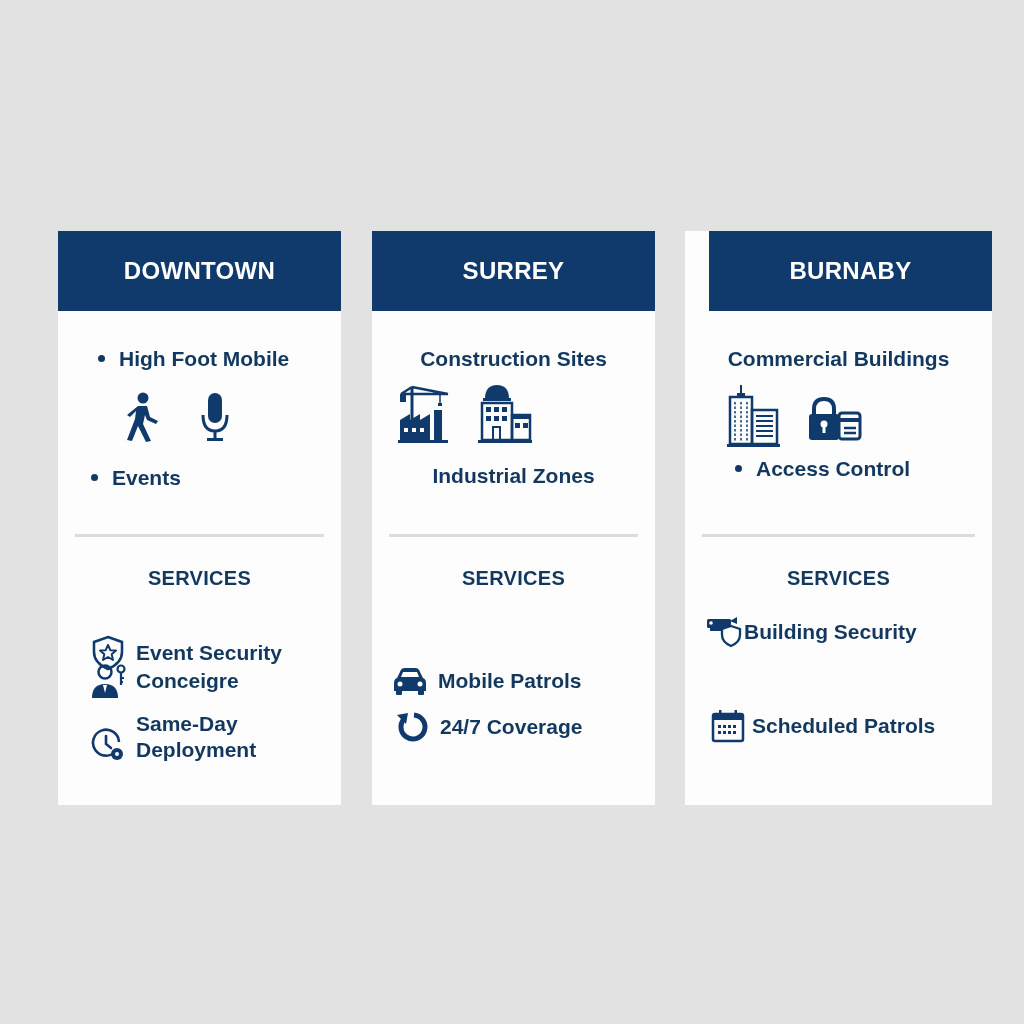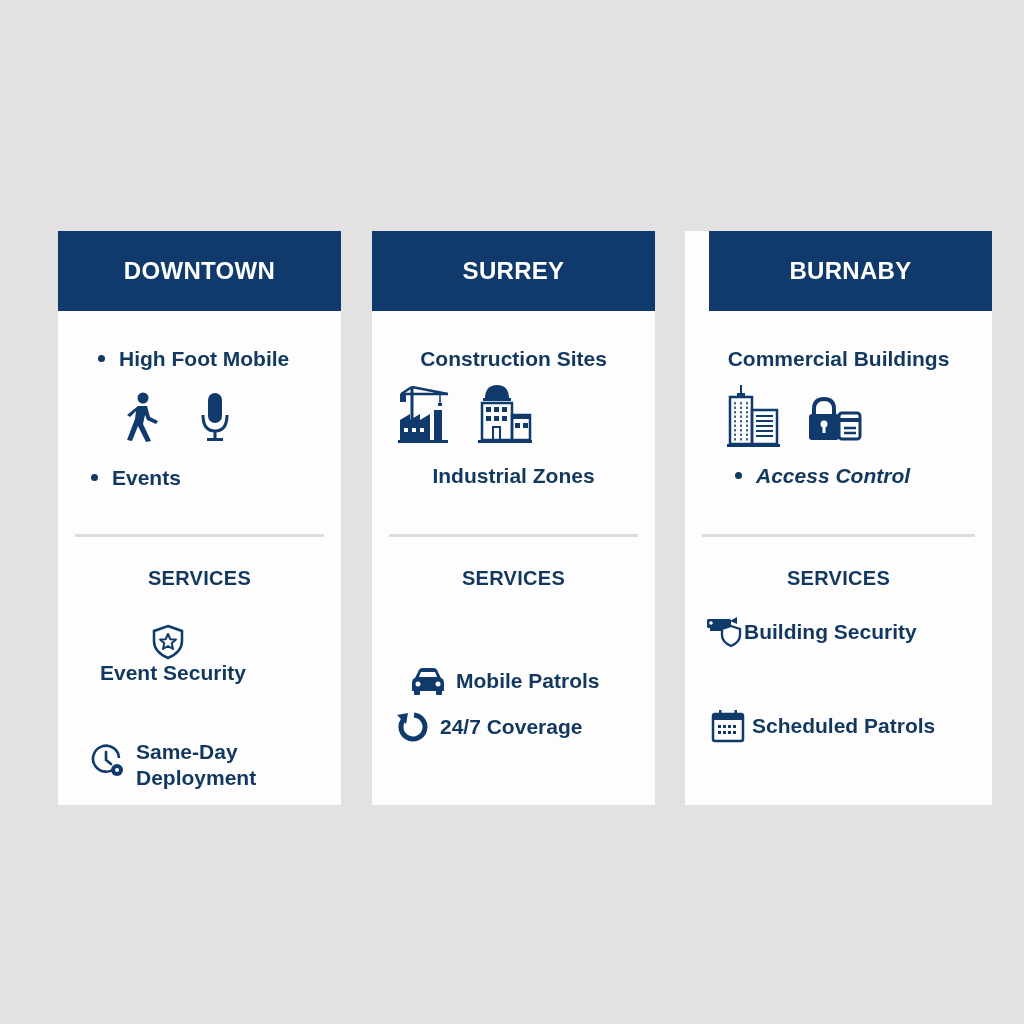--- a/index.html
+++ b/index.html
@@ -106,32 +106,44 @@
       <rect x="13.5" y="40" width="3" height="8" fill="#0f3a6b"></rect>
       <rect x="7" y="47" width="16" height="3" fill="#0f3a6b"></rect>
     </svg>
   </div>
 
   <div class="abs feature-text bullet" style="left:33px; top:235px;">Events</div>
 
   <div class="divider"></div>
   <div class="services-title">SERVICES</div>
 
-  <div class="svc" style="left:32px; top:393px;flex-direction:column;">
+  <div class="svc" style="left:32px; top:404px;">
     <div class="ico">
       <svg width="36" height="36" viewBox="0 0 36 36">
         <path d="M18 2 L32 7 L32 17 Q32 28 18 34 Q4 28 4 17 L4 7 Z" fill="none" stroke="#0f3a6b" stroke-width="2.5"></path>
         <path d="M18 10 L20.3 15.2 L26 15.6 L21.7 19.3 L23 25 L18 22 L13 25 L14.3 19.3 L10 15.6 L15.7 15.2 Z" fill="none" stroke="#0f3a6b" stroke-width="2" stroke-linejoin="round"></path>
       </svg>
     </div>
     <span class="lbl">Event Security</span>
   </div>
 
-
-  <div class="svc" style="left:32px; top:480px; align-items:flex-start;margin-top:28px;">
+  <div class="svc" style="left:32px; top:432px;">
+    <div class="ico">
+      <svg width="36" height="36" viewBox="0 0 36 36">
+        <circle cx="15" cy="9" r="6.5" fill="none" stroke="#0f3a6b" stroke-width="2.5"></circle>
+        <path d="M2 35 Q2 21 15 21 Q28 21 28 35 Z" fill="#0f3a6b"></path>
+        <path d="M13 22 L15 30 L17 22 Z" fill="#ffffff"></path>
+        <circle cx="31" cy="6" r="3.5" fill="none" stroke="#0f3a6b" stroke-width="2.2"></circle>
+        <path d="M31 10 L31 22 M31 15 L34 15 M31 19 L33 19" stroke="#0f3a6b" stroke-width="2.2" fill="none"></path>
+      </svg>
+    </div>
+    <span class="lbl">Conceigre</span>
+  </div>
+
+  <div class="svc" style="left:32px; top:480px; align-items:flex-end;">
     <div class="ico" style="margin-top:4px;">
       <svg width="36" height="36" viewBox="0 0 36 36">
         <path d="M26 24 A13 13 0 1 1 29 15" fill="none" stroke="#0f3a6b" stroke-width="2.6"></path>
         <path d="M16 9 L16 17 L21 21" fill="none" stroke="#0f3a6b" stroke-width="2.6" stroke-linecap="round"></path>
         <circle cx="27" cy="27" r="6" fill="#0f3a6b"></circle>
         <circle cx="27" cy="27" r="2" fill="#ffffff"></circle>
       </svg>
     </div>
     <div class="lbl">
       <div>Same-Day</div>
@@ -180,21 +192,21 @@
       <rect x="45" y="40" width="5" height="5" fill="#0f3a6b"></rect>
       <rect x="0" y="57" width="54" height="3" fill="#0f3a6b"></rect>
     </svg>
   </div>
 
   <div class="abs feature-text" style="left:0; right:0; text-align:center; top:233px;">Industrial Zones</div>
 
   <div class="divider"></div>
   <div class="services-title">SERVICES</div>
 
-  <div class="svc" style="left:38px; top:432px;">
+  <div class="svc" style="left:20px; top:432px;">
     <div class="ico">
       <svg width="36" height="36" viewBox="0 0 36 36">
         <path d="M8 9 Q9 5 13 5 L23 5 Q27 5 28 9 L31 15 Q34 16 34 20 L34 28 L2 28 L2 20 Q2 16 5 15 Z" fill="#0f3a6b"></path>
         <path d="M9 14 L11 9 L25 9 L27 14 Z" fill="#ffffff"></path>
         <circle cx="8" cy="21" r="2.5" fill="#ffffff"></circle>
         <circle cx="28" cy="21" r="2.5" fill="#ffffff"></circle>
         <rect x="4" y="27" width="6" height="5" rx="1" fill="#0f3a6b"></rect>
         <rect x="26" y="27" width="6" height="5" rx="1" fill="#0f3a6b"></rect>
       </svg>
     </div>
@@ -235,21 +247,21 @@
       <path d="M6 18 L6 12 Q6 2 16 2 Q26 2 26 12 L26 18" fill="none" stroke="#0f3a6b" stroke-width="4"></path>
       <rect x="1" y="17" width="30" height="26" rx="3" fill="#0f3a6b"></rect>
       <circle cx="16" cy="27" r="3.5" fill="#ffffff"></circle>
       <rect x="14.5" y="28" width="3" height="8" fill="#ffffff"></rect>
       <rect x="31" y="16" width="21" height="26" rx="3" fill="none" stroke="#0f3a6b" stroke-width="3"></rect>
       <rect x="31" y="21" width="21" height="4" fill="#0f3a6b"></rect>
       <path d="M36 31 L48 31 M36 36 L48 36" stroke="#0f3a6b" stroke-width="2.5"></path>
     </svg>
   </div>
 
-  <div class="abs feature-text bullet" style="left:50px; top:233px;font-style:italic;">Access Control</div>
+  <div class="abs feature-text bullet" style="left:50px; top:226px;">Access Control</div>
 
   <div class="divider"></div>
   <div class="services-title">SERVICES</div>
 
   <div class="svc" style="left:21px; top:383px;">
     <div class="ico">
       <svg width="36" height="36" viewBox="0 0 36 36">
         <rect x="1" y="5" width="24" height="9" rx="1.5" fill="#0f3a6b"></rect>
         <circle cx="5" cy="9" r="1.8" fill="#ffffff"></circle>
         <rect x="4" y="14" width="14" height="3" fill="#0f3a6b"></rect>

